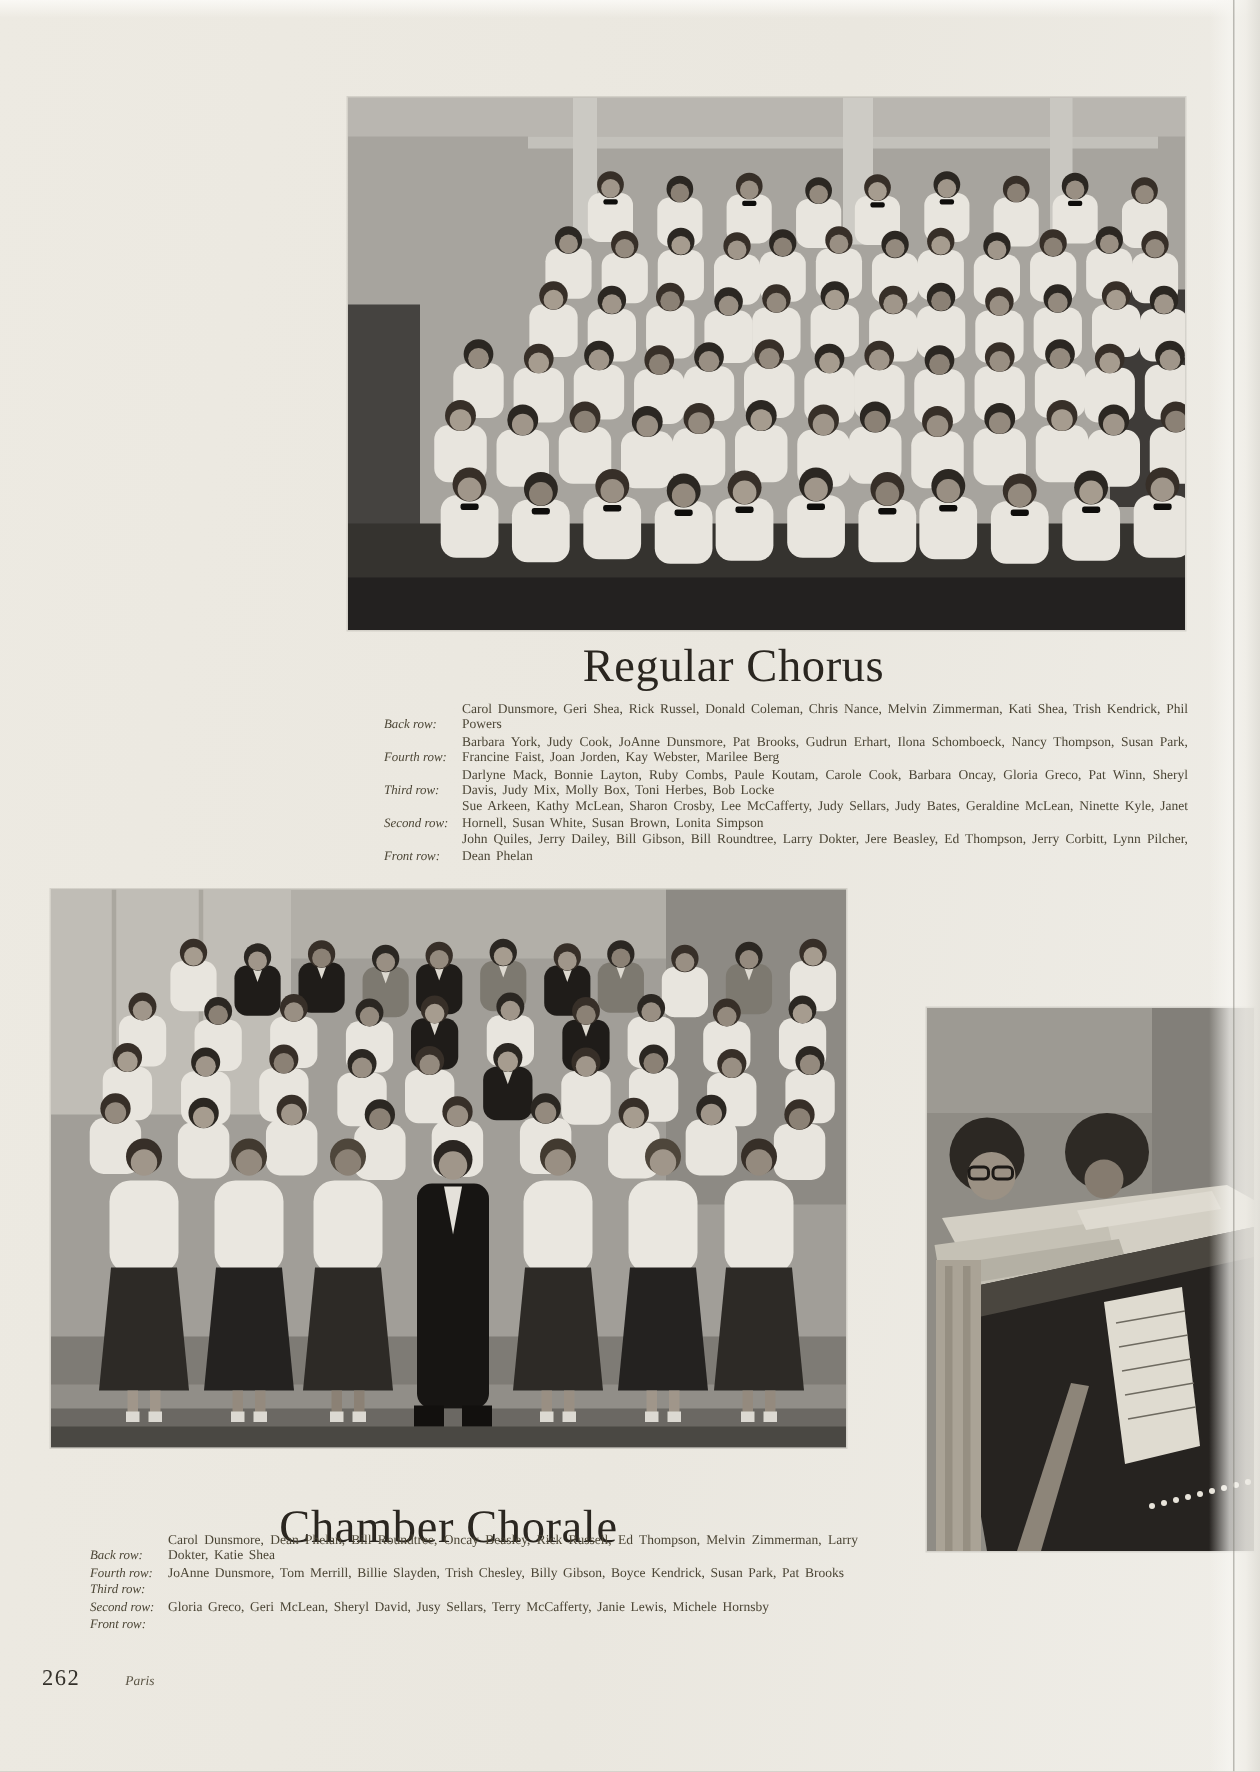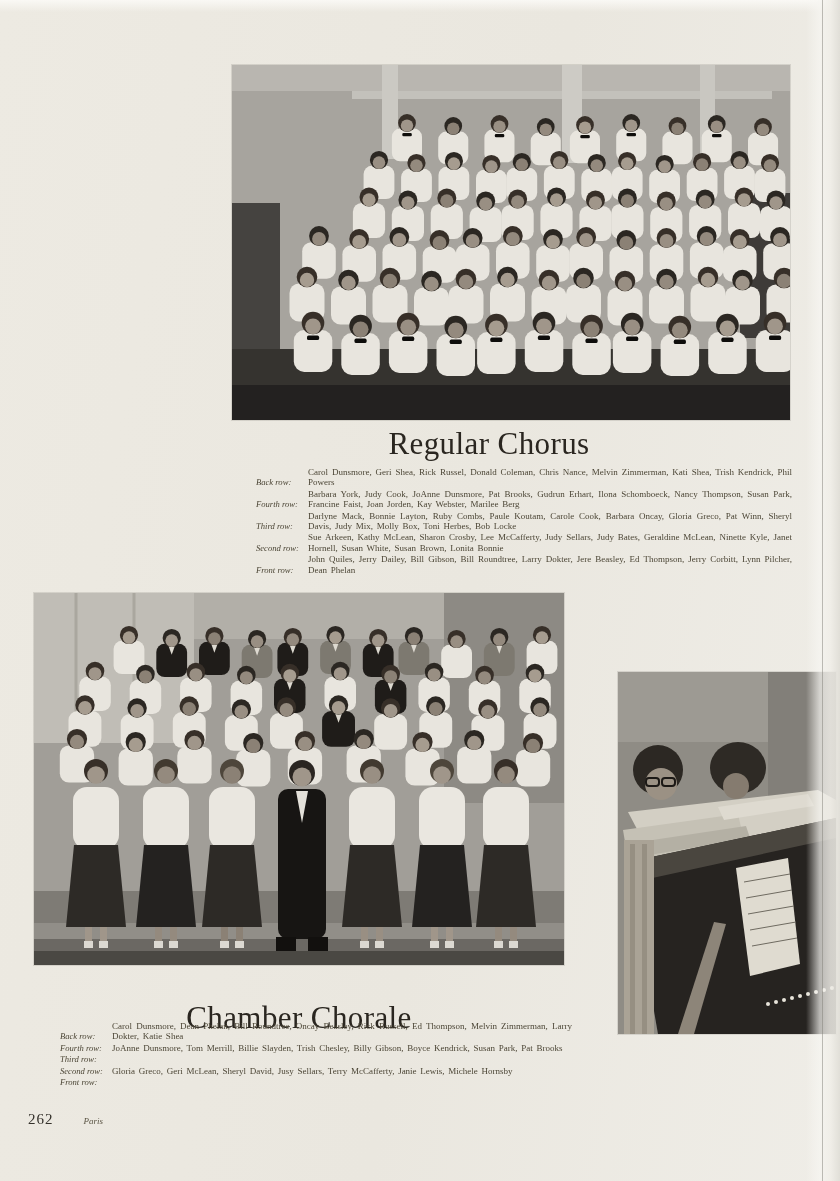--- a/index.html
+++ b/index.html
@@ -291,21 +291,21 @@
     <div class="cap-row">
       <span class="cap-label">Fourth row:</span>
       <span class="cap-names">Barbara York, Judy Cook, JoAnne Dunsmore, Pat Brooks, Gudrun Erhart, Ilona Schomboeck, Nancy Thompson, Susan Park, Francine Faist, Joan Jorden, Kay Webster, Marilee Berg</span>
     </div>
     <div class="cap-row">
       <span class="cap-label">Third row:</span>
       <span class="cap-names">Darlyne Mack, Bonnie Layton, Ruby Combs, Paule Koutam, Carole Cook, Barbara Oncay, Gloria Greco, Pat Winn, Sheryl Davis, Judy Mix, Molly Box, Toni Herbes, Bob Locke</span>
     </div>
     <div class="cap-row">
       <span class="cap-label">Second row:</span>
-      <span class="cap-names">Sue Arkeen, Kathy McLean, Sharon Crosby, Lee McCafferty, Judy Sellars, Judy Bates, Geraldine McLean, Ninette Kyle, Janet Hornell, Susan White, Susan Brown, Lonita Bonnie</span>
+      <span class="cap-names">Sue Arkeen, Kathy McLean, Sharon Crosby, Lee McCafferty, Judy Sellars, Judy Bates, Geraldine McLean, Ninette Kyle, Janet Hornell, Susan White, Susan Brown, Lonita Simpson</span>
     </div>
     <div class="cap-row">
       <span class="cap-label">Front row:</span>
       <span class="cap-names">John Quiles, Jerry Dailey, Bill Gibson, Bill Roundtree, Larry Dokter, Jere Beasley, Ed Thompson, Jerry Corbitt, Lynn Pilcher, Dean Phelan</span>
     </div>
   </div>
 
   <figure class="photo" style="left:34px;top:593px;width:530px;height:372px;">
     <svg viewBox="0 0 530 372" preserveAspectRatio="none">
       <rect width="530" height="372" fill="#a19e98"></rect>

